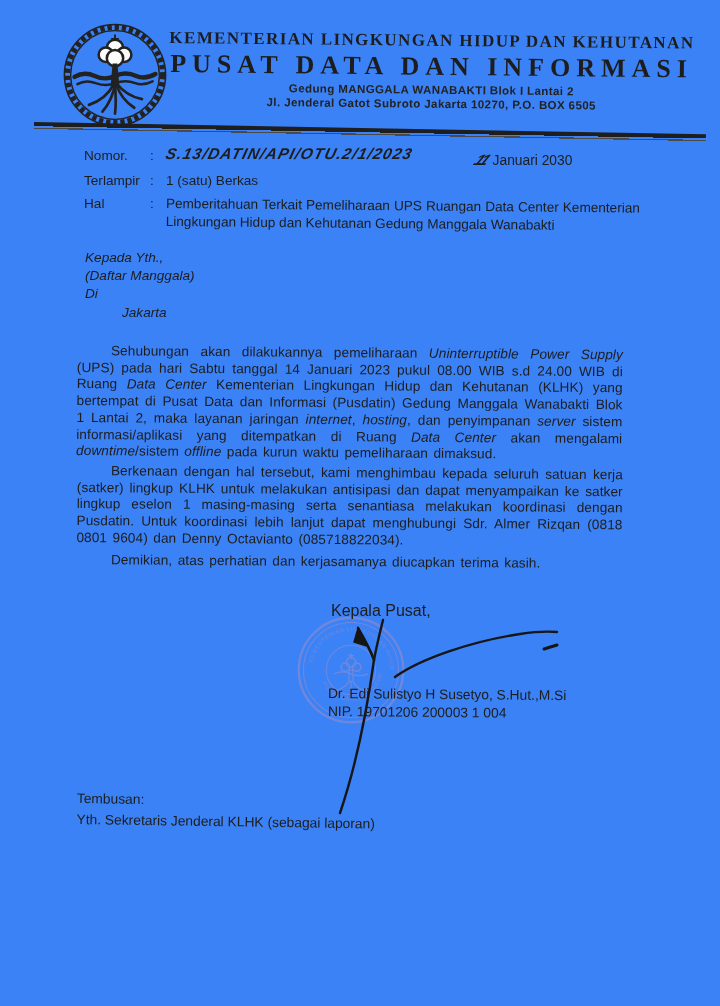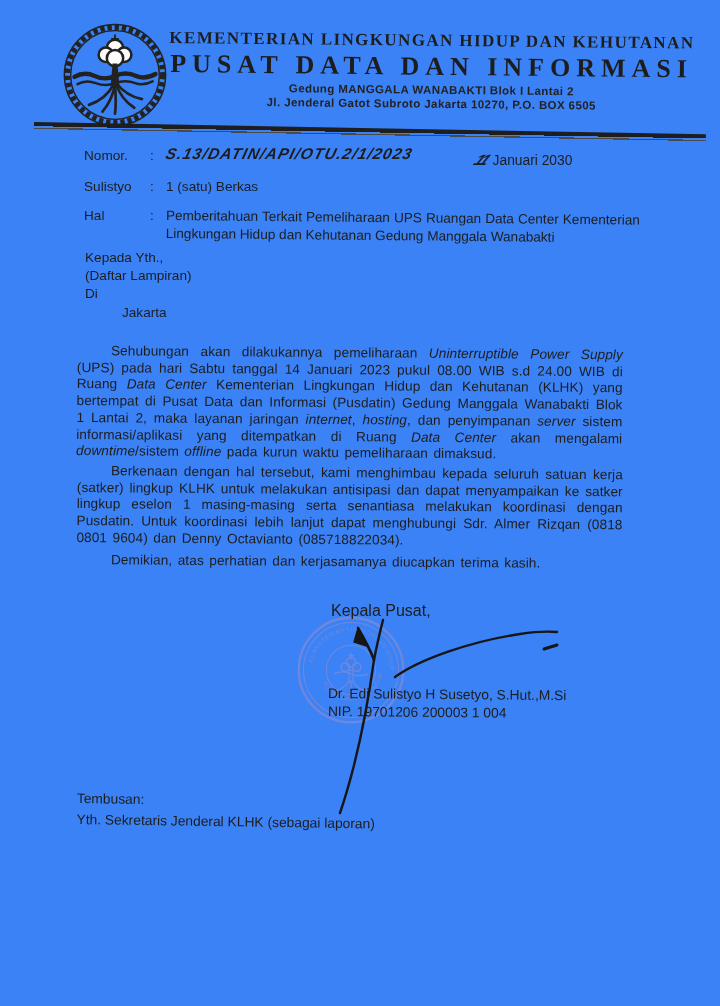--- a/index.html
+++ b/index.html
@@ -28,38 +28,38 @@
   .lh-addr{font-family:"Liberation Sans", sans-serif;font-size:11.5px;font-weight:600;letter-spacing:.4px;margin-top:2px;color:#222;}
   .rule{
     position:absolute;left:34px;top:122px;width:672px;height:8px;
     background:linear-gradient(#1e1e1e 0 52%, rgba(0,0,0,0) 52% 70%, #4a4a4a 70% 86%, rgba(0,0,0,0) 86%);
     transform:rotate(1.05deg);transform-origin:left center;
   }
   
   .meta{
     position:absolute;left:84px;top:147px;width:556px;
     display:grid;grid-template-columns:66px 16px 1fr;
-    font-size:13.6px;line-height:17.5px;row-gap:12px;
+    font-size:13.6px;line-height:17.5px;row-gap:6px;
   }
   .meta .label{white-space:nowrap;}
   .hand{
     display:inline-block;
     font-weight:bold;font-style:italic;
     transform:skewX(-14deg);
     letter-spacing:1.2px;
     font-size:15px;
   }
   .nomor-hand{position:relative;top:-2px;font-size:15.5px;}
   .hal-value{text-align:justify;transform:rotate(0.55deg);transform-origin:left top;}
   .date-line{
     position:absolute;left:476px;top:151px;font-size:13.8px;white-space:nowrap;
   }
   .date-line .hand{transform:skewX(-32deg);font-size:15px;letter-spacing:-2px;margin-right:5px;}
   
-  .recipient{position:absolute;left:85px;top:249px;font-size:13.6px;line-height:18.2px;}
+  .recipient{position:absolute;left:85px;top:249px;font-size:13.6px;line-height:18.2px;font-style:italic;}
   .recipient .indent{padding-left:37px;}
   
   .para{
     position:absolute;left:77px;width:546px;
     font-size:13.6px;line-height:16.7px;
     text-align:justify;text-indent:34px;
     word-spacing:1.6px;letter-spacing:.1px;
     margin:0;
     transform:rotate(0.45deg);transform-origin:left top;
   }
@@ -120,36 +120,36 @@
     <div class="lh-addr">Jl. Jenderal Gatot Subroto Jakarta 10270, P.O. BOX 6505</div>
   </div>
 
   <div class="rule"></div>
 
   <div class="meta">
     <div class="label">Nomor.</div>
     <div>:</div>
     <div><span class="hand nomor-hand">S.13/DATIN/API/OTU.2/1/2023</span></div>
 
-    <div class="label">Sulistyo</div>
+    <div class="label">Terlampir</div>
     <div>:</div>
     <div>1 (satu) Berkas</div>
 
     <div class="label">Hal</div>
     <div>:</div>
     <div class="hal-value">Pemberitahuan Terkait Pemeliharaan UPS Ruangan Data Center Kementerian Lingkungan Hidup dan Kehutanan Gedung Manggala Wanabakti</div>
   </div>
 
   <div class="date-line">
     <span class="hand">11</span><span>Januari 2030</span>
   </div>
 
   <div class="recipient">
     <div>Kepada Yth.,</div>
-    <div>(Daftar Lampiran)</div>
+    <div>(Daftar Manggala)</div>
     <div>Di</div>
     <div class="indent">Jakarta</div>
   </div>
 
   <p class="para p1"><span>Sehubungan akan dilakukannya pemeliharaan </span><em>Uninterruptible Power Supply</em><span> (UPS) pada hari Sabtu tanggal 14 Januari 2023 pukul 08.00 WIB s.d 24.00 WIB di Ruang </span><em>Data Center</em><span> Kementerian Lingkungan Hidup dan Kehutanan (KLHK) yang bertempat di Pusat Data dan Informasi (Pusdatin) Gedung Manggala Wanabakti Blok 1 Lantai 2, maka layanan jaringan </span><em>internet</em><span>, </span><em>hosting</em><span>, dan penyimpanan </span><em>server</em><span> sistem informasi/aplikasi yang ditempatkan di Ruang </span><em>Data Center</em><span> akan mengalami </span><em>downtime</em><span>/sistem </span><em>offline</em><span> pada kurun waktu pemeliharaan dimaksud.</span></p>
   <p class="para p2"><span>Berkenaan dengan hal tersebut, kami menghimbau kepada seluruh satuan kerja (satker) lingkup KLHK untuk melakukan antisipasi dan dapat menyampaikan ke satker lingkup eselon 1 masing-masing serta senantiasa melakukan koordinasi dengan Pusdatin. Untuk koordinasi lebih lanjut dapat menghubungi Sdr. Almer Rizqan (0818 0801 9604) dan Denny Octavianto (085718822034).</span></p>
   <p class="para p3"><span>Demikian, atas perhatian dan kerjasamanya diucapkan terima kasih.</span></p>
 
   <div class="closing-title">Kepala Pusat,</div>
 

